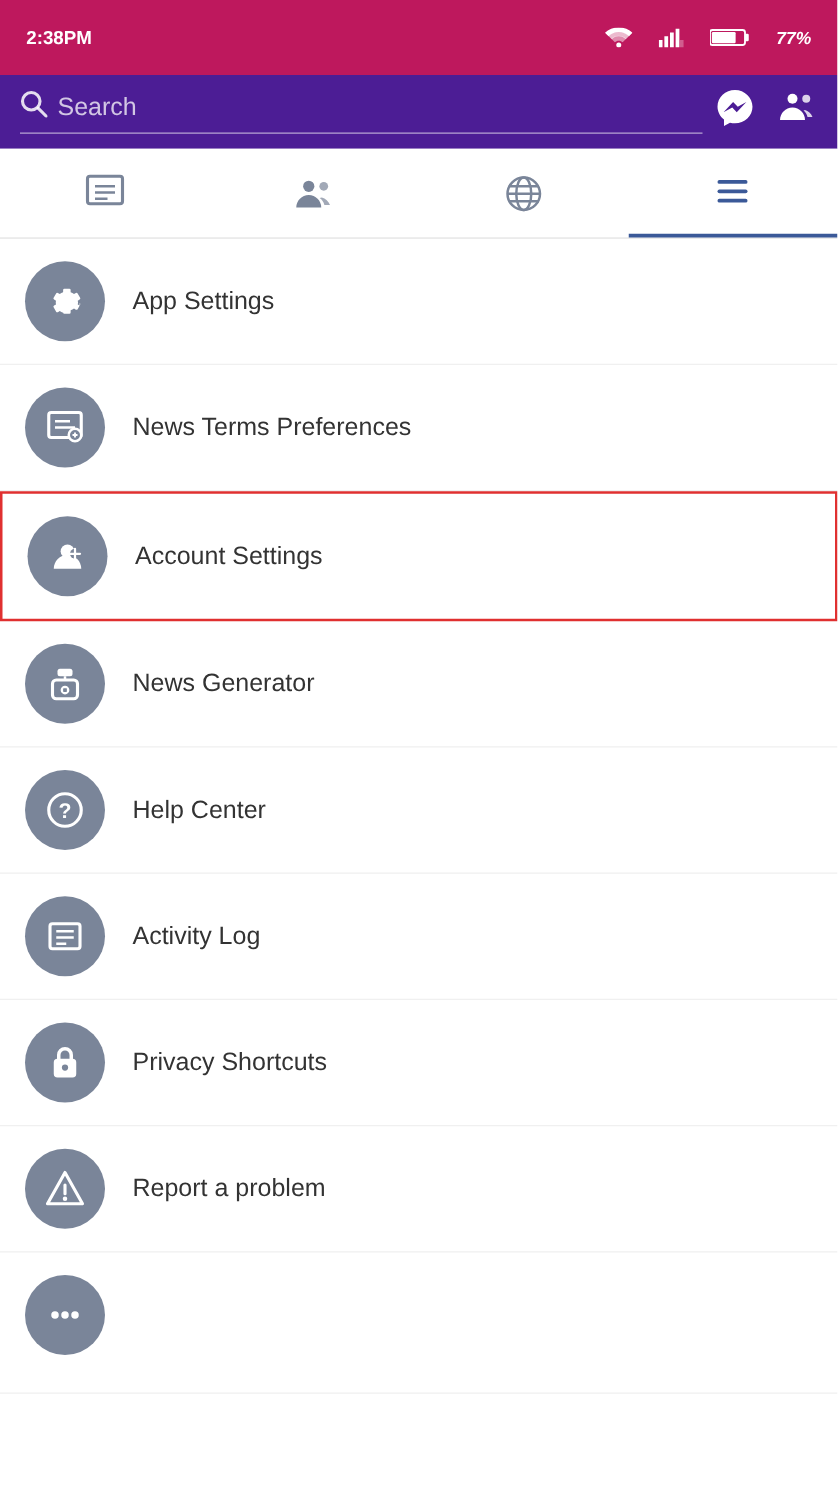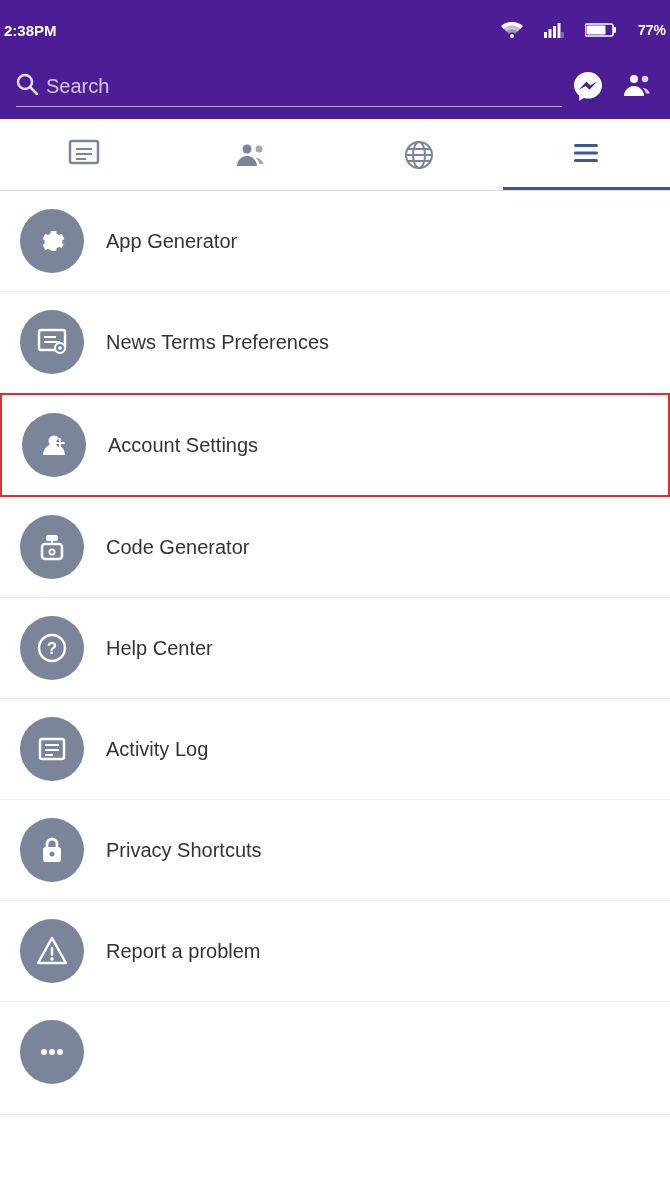--- a/index.html
+++ b/index.html
@@ -7,32 +7,32 @@
     body {
       width: 670px;
       min-height: 1191px;
       font-family: -apple-system, 'Helvetica Neue', Arial, sans-serif;
       background: #fff;
       overflow-x: hidden;
     }
 
     
     .status-bar {
-      background: #4c1d95;
+      background: #be185d;
       color: #fff;
       height: 60px;
       display: flex;
       align-items: center;
       justify-content: space-between;
-      padding: 0 4px;
+      padding: 0 21px;
       font-size: 15px;
       font-weight: 600;
     }
     .status-time { font-weight: 700; }
-    .status-icons { display: flex; align-items: flex-start; gap: 21px; }
+    .status-icons { display: flex; align-items: flex-start; gap: 21px; font-style: italic; }
 
     
     .header {
       background: #4c1d95;
       padding: 10px 16px;
       display: flex;
       align-items: center;
       gap: 10px;
     }
     .search-bar {
@@ -224,21 +224,21 @@
 
 <div class="menu-list">
 
   <div class="menu-item">
     <div class="menu-icon-circle">
       <svg viewBox="0 0 32 32" fill="white">
         <path d="M16 10a6 6 0 100 12A6 6 0 0016 10zm0 9a3 3 0 110-6 3 3 0 010 6z"></path>
         <path d="M27.7 19.4l-1.5-.9c.1-.5.2-1 .2-1.5s-.1-1-.2-1.5l1.5-.9a1 1 0 00.4-1.4l-2-3.5a1 1 0 00-1.4-.4l-1.5.9c-.8-.6-1.7-1.1-2.7-1.4V7a1 1 0 00-1-1h-4a1 1 0 00-1 1v1.8c-1 .3-1.9.8-2.7 1.4l-1.5-.9a1 1 0 00-1.4.4l-2 3.5a1 1 0 00.4 1.4l1.5.9c-.1.5-.2 1-.2 1.5s.1 1 .2 1.5l-1.5.9a1 1 0 00-.4 1.4l2 3.5a1 1 0 001.4.4l1.5-.9c.8.6 1.7 1.1 2.7 1.4V25a1 1 0 001 1h4a1 1 0 001-1v-1.8c1-.3 1.9-.8 2.7-1.4l1.5.9a1 1 0 001.4-.4l2-3.5a1 1 0 00-.4-1.4z"></path>
       </svg>
     </div>
-    <span class="menu-label">App Generator</span>
+    <span class="menu-label">App Settings</span>
   </div>
 
   <div class="menu-item">
     <div class="menu-icon-circle">
       <svg viewBox="0 0 32 32" fill="white">
         <rect x="3" y="4" width="26" height="20" rx="2" fill="none" stroke="white" stroke-width="2.5"></rect>
         <line x1="8" y1="11" x2="20" y2="11" stroke="white" stroke-width="2"></line>
         <line x1="8" y1="16" x2="24" y2="16" stroke="white" stroke-width="2"></line>
         <circle cx="24" cy="22" r="5" fill="#7a8599" stroke="white" stroke-width="2"></circle>
         <line x1="22" y1="22" x2="26" y2="22" stroke="white" stroke-width="1.5"></line>
@@ -263,21 +263,21 @@
   <div class="menu-item">
     <div class="menu-icon-circle">
       <svg viewBox="0 0 32 32" fill="white">
         <rect x="10" y="4" width="12" height="6" rx="2" fill="white"></rect>
         <path d="M16 10v3" stroke="white" stroke-width="2"></path>
         <rect x="6" y="13" width="20" height="15" rx="3" fill="none" stroke="white" stroke-width="2.5"></rect>
         <circle cx="16" cy="21" r="3.5" fill="white"></circle>
         <rect x="14.5" y="19.5" width="3" height="3" rx="0.5" fill="#7a8599"></rect>
       </svg>
     </div>
-    <span class="menu-label">Code Generator</span>
+    <span class="menu-label">News Generator</span>
   </div>
 
   <div class="menu-item">
     <div class="menu-icon-circle">
       <svg viewBox="0 0 32 32" fill="white">
         <circle cx="16" cy="16" r="13" fill="none" stroke="white" stroke-width="2.5"></circle>
         <text x="16" y="22" font-size="17" font-weight="bold" text-anchor="middle" fill="white">?</text>
       </svg>
     </div>
     <span class="menu-label">Help Center</span>

